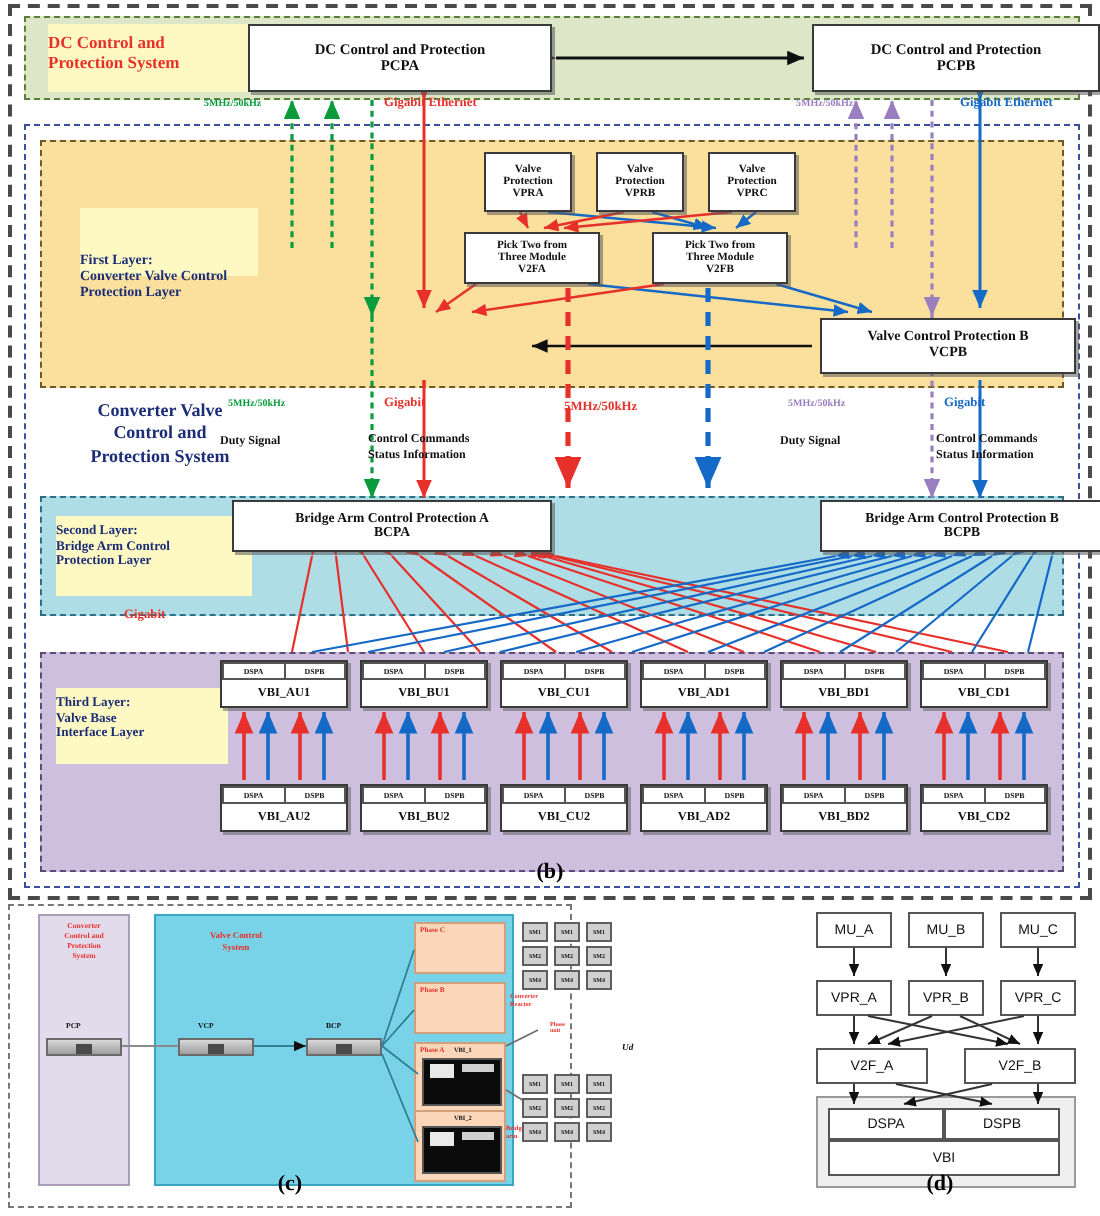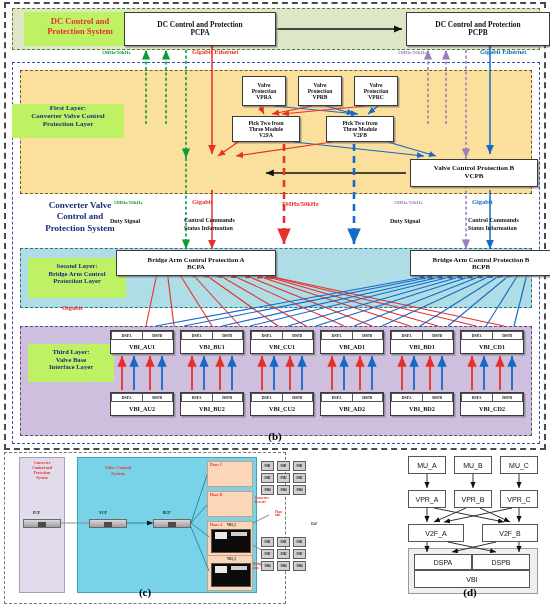--- a/index.html
+++ b/index.html
@@ -8,23 +8,23 @@
 
   
   #panel-b{left:4px;top:2px;width:542px;height:448px;border:2px dashed #4a4a4a;box-sizing:border-box;}
   .band{position:absolute;box-sizing:border-box;}
   #band-dc{left:6px;top:4px;width:528px;height:42px;background:#dde7c7;border:1px dashed #5a7f3a;}
   #band-cv{left:6px;top:58px;width:528px;height:382px;border:1px dashed #3b4fa0;}
   #layer1{left:14px;top:66px;width:512px;height:124px;background:#fbdf9c;border:1px dashed #6b5b2a;}
   #layer2{left:14px;top:244px;width:512px;height:60px;background:#aedde6;border:1px dashed #2f6f86;}
   #layer3{left:14px;top:322px;width:512px;height:110px;background:#cdbfdd;border:1px dashed #5b4b78;}
 
-  .lbl-box{position:absolute;background:#bef264;border:0;text-align:center;line-height:1.15;box-sizing:border-box;}
+  .lbl-box{position:absolute;background:#fef9c3;border:0;text-align:left;line-height:1.15;box-sizing:border-box;}
   #lbl-dcsys{left:18px;top:8px;width:112px;height:34px;color:#e8302a;font-size:8.5px;font-weight:bold;padding-top:5px;}
-  #lbl-l1{left:6px;top:100px;width:112px;height:34px;color:#1b2d77;font-size:7px;font-weight:bold;padding-top:0;}
+  #lbl-l1{left:34px;top:100px;width:89px;height:34px;color:#1b2d77;font-size:7px;font-weight:bold;padding-top:22px;}
   #lbl-l2{left:22px;top:254px;width:98px;height:40px;color:#1b2d77;font-size:6.6px;font-weight:bold;padding-top:4px;}
   #lbl-l3{left:22px;top:340px;width:86px;height:38px;color:#1b2d77;font-size:6.6px;font-weight:bold;padding-top:4px;}
   #lbl-cvsys{position:absolute;left:14px;top:196px;width:120px;color:#1b2d77;font-size:9px;font-weight:bold;text-align:center;line-height:1.25;}
 
   .node{position:absolute;background:#ffffff;border:1px solid #3a3a3a;box-sizing:border-box;
         display:flex;align-items:center;justify-content:center;text-align:center;
         font-weight:bold;color:#101010;line-height:1.1;}
   .node.sh{box-shadow:1.5px 1.5px 0 rgba(90,90,90,.55);}
 
   #pcpa{left:118px;top:8px;width:152px;height:34px;font-size:7.4px;}

